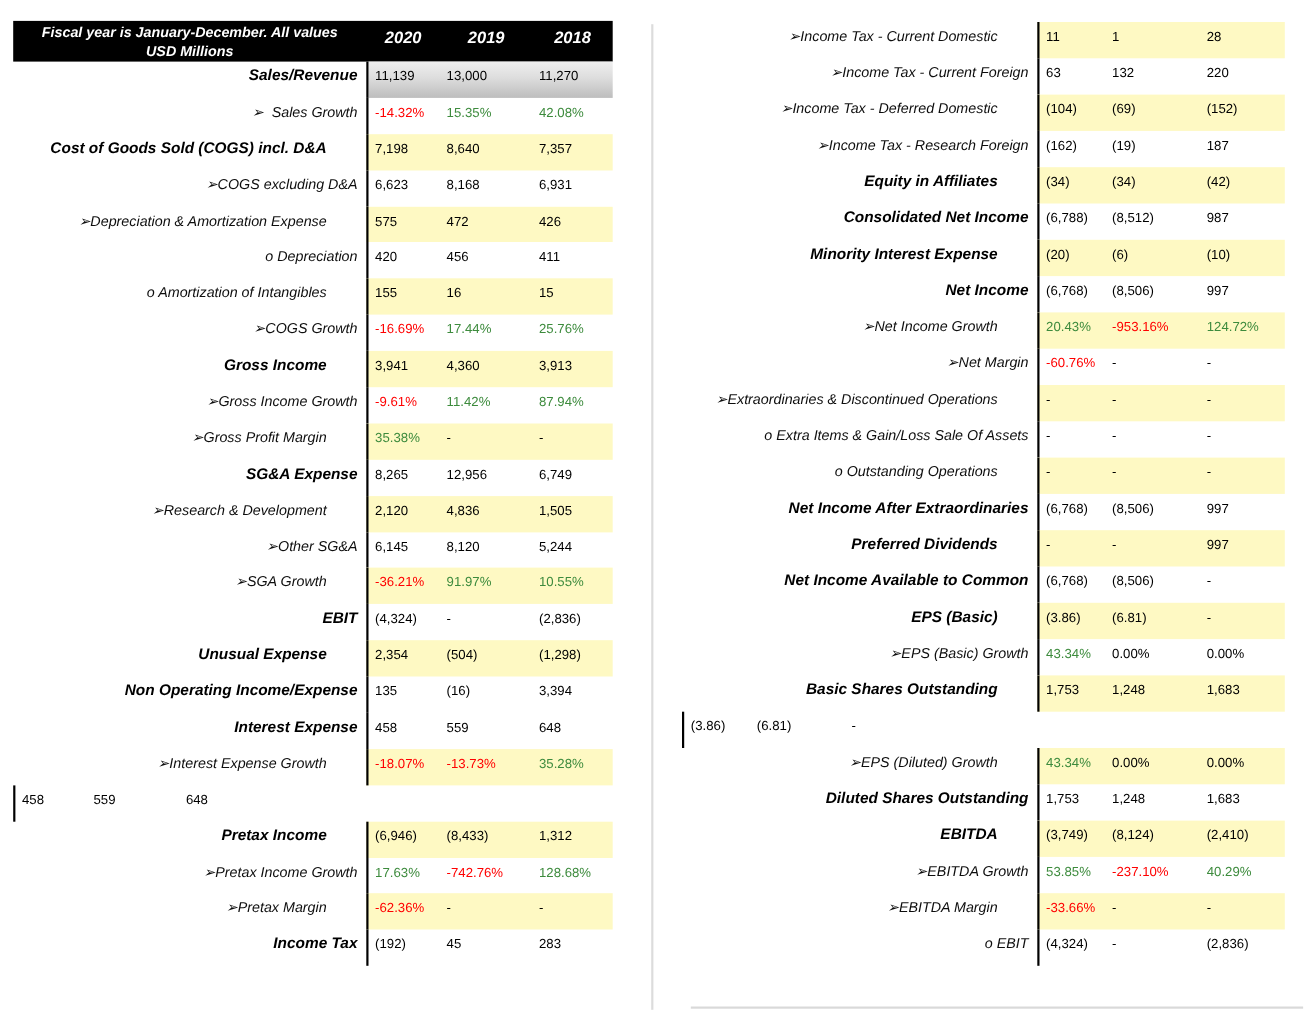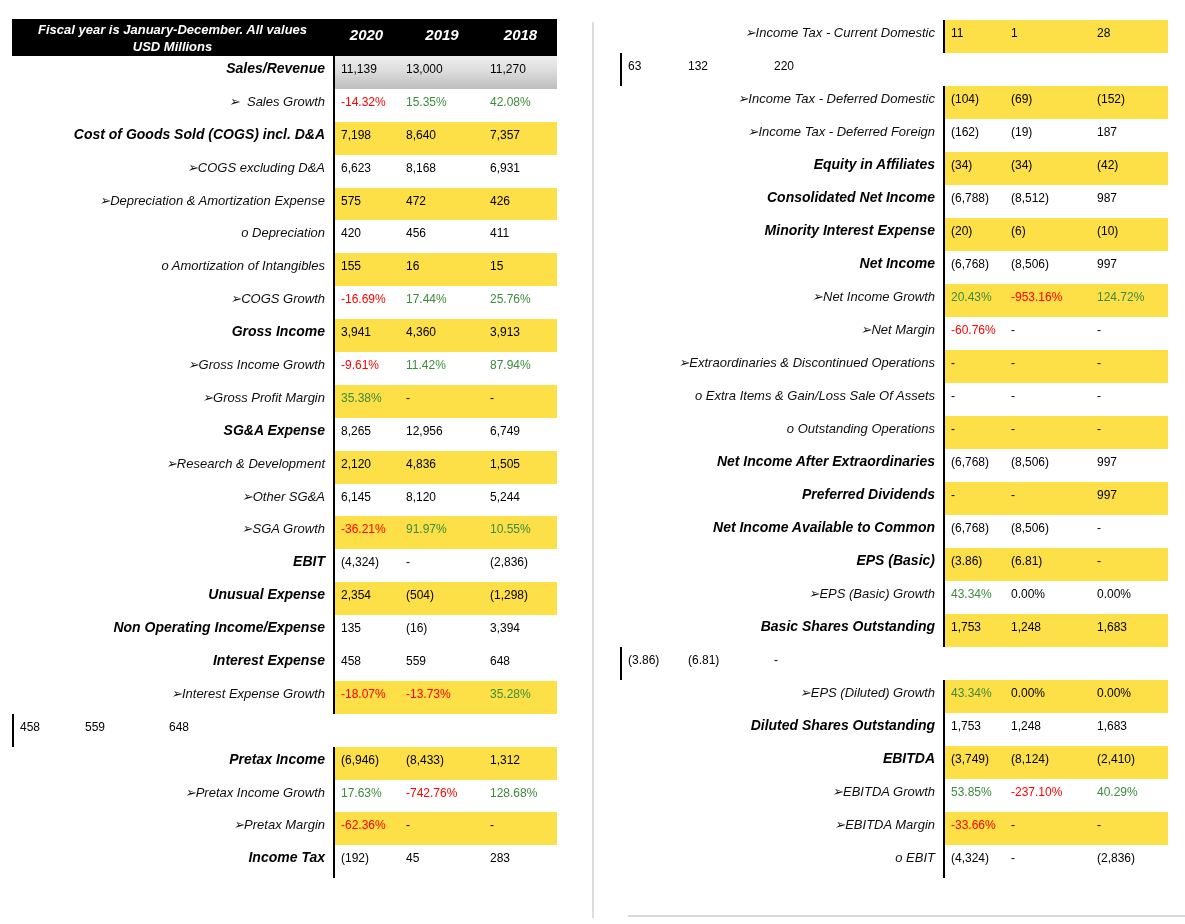--- a/index.html
+++ b/index.html
@@ -31,21 +31,21 @@
     box-sizing:border-box; text-align:right; padding:5px 8px 0 0;
     font-style:italic; font-size:13px; color:#0d0d0d; white-space:nowrap; overflow:hidden;
   }
   .ltable .rlabel { width:321px; }
   .rtable .rlabel { width:323px; }
   .row.main .rlabel { font-weight:bold; font-size:14px; padding-top:4px; color:#000; }
 
   .rvalues { display:flex; box-sizing:border-box; border-left:2px solid #000; }
   .ltable .rvalues { width:224px;justify-content:space-between; }
   .rtable .rvalues { width:225px; }
-  .rvalues.shade { background:#fde047; }
+  .rvalues.shade { background:#fef9c3;margin-left:28px; }
   .rvalues.grad  { background:linear-gradient(to bottom,#efefef 0%,#dddddd 45%,#bdbdbd 100%); }
 
   .cell { box-sizing:border-box; padding:6px 0 0 6px; font-size:12px; white-space:nowrap; overflow:hidden; }
   .ltable .cell.c0 { width:65px; } .ltable .cell.c1 { width:84px; } .ltable .cell.c2 { width:73px; }
   .rtable .cell.c0 { width:60px; } .rtable .cell.c1 { width:86px; } .rtable .cell.c2 { width:77px; }
 
   .val-k { color:#000000; }
   .val-r { color:#ff0000; }
   .val-g { color:#3d8b3d; }
 </style>
@@ -276,36 +276,37 @@
     <div id="right-body">
         <div class="row sub">
           <div class="rlabel">➢Income Tax - Current Domestic</div>
           <div class="rvalues shade">
             <div class="cell c0 val-k">11</div>
             <div class="cell c1 val-k">1</div>
             <div class="cell c2 val-k">28</div>
           </div>
         </div>
         <div class="row sub">
+          <div class="rlabel">➢Income Tax - Current Foreign</div>
           <div class="rvalues">
             <div class="cell c0 val-k">63</div>
             <div class="cell c1 val-k">132</div>
             <div class="cell c2 val-k">220</div>
           </div>
         </div>
         <div class="row sub">
           <div class="rlabel">➢Income Tax - Deferred Domestic</div>
           <div class="rvalues shade">
             <div class="cell c0 val-k">(104)</div>
             <div class="cell c1 val-k">(69)</div>
             <div class="cell c2 val-k">(152)</div>
           </div>
         </div>
         <div class="row sub">
-          <div class="rlabel">➢Income Tax - Deferred Foreign</div>
+          <div class="rlabel">➢Income Tax - Research Foreign</div>
           <div class="rvalues">
             <div class="cell c0 val-k">(162)</div>
             <div class="cell c1 val-k">(19)</div>
             <div class="cell c2 val-k">187</div>
           </div>
         </div>
         <div class="row main">
           <div class="rlabel">Equity in Affiliates</div>
           <div class="rvalues shade">
             <div class="cell c0 val-k">(34)</div>

